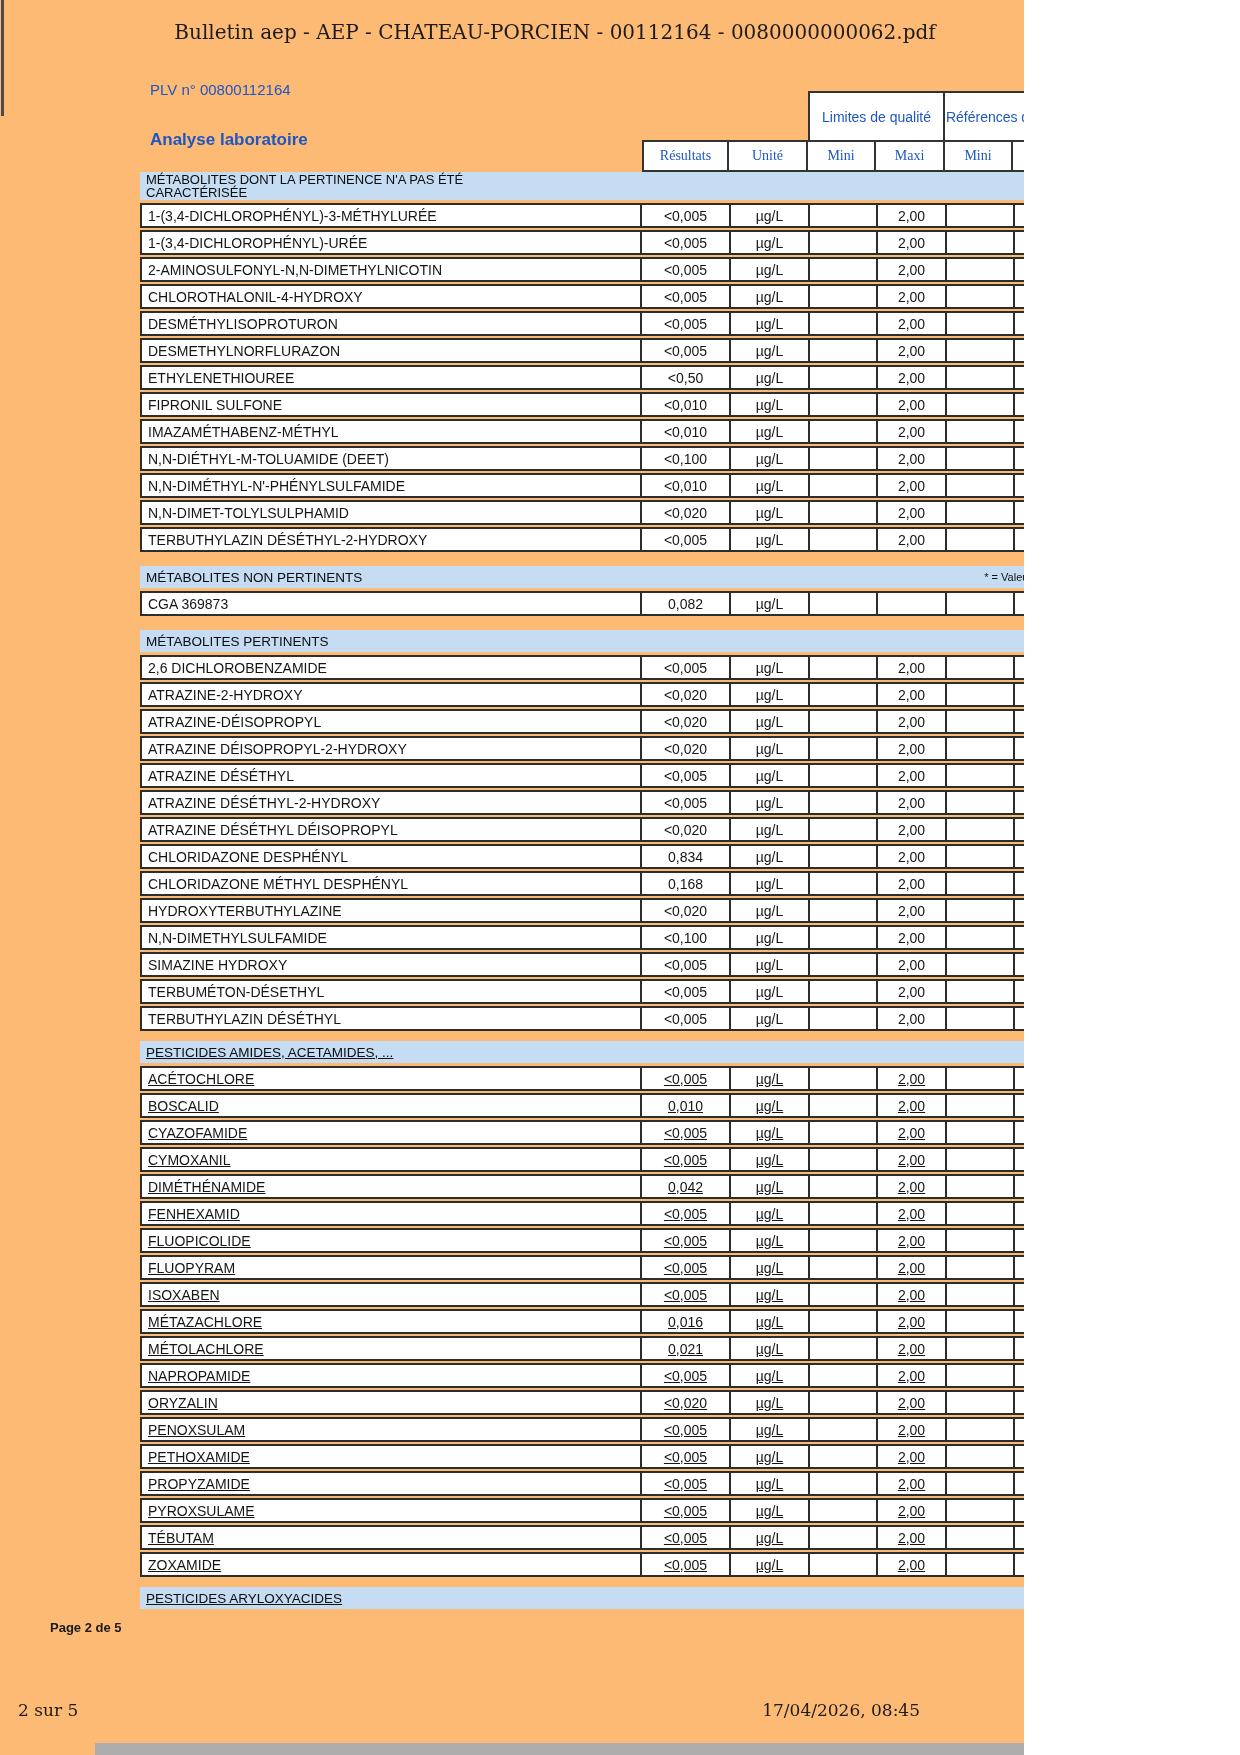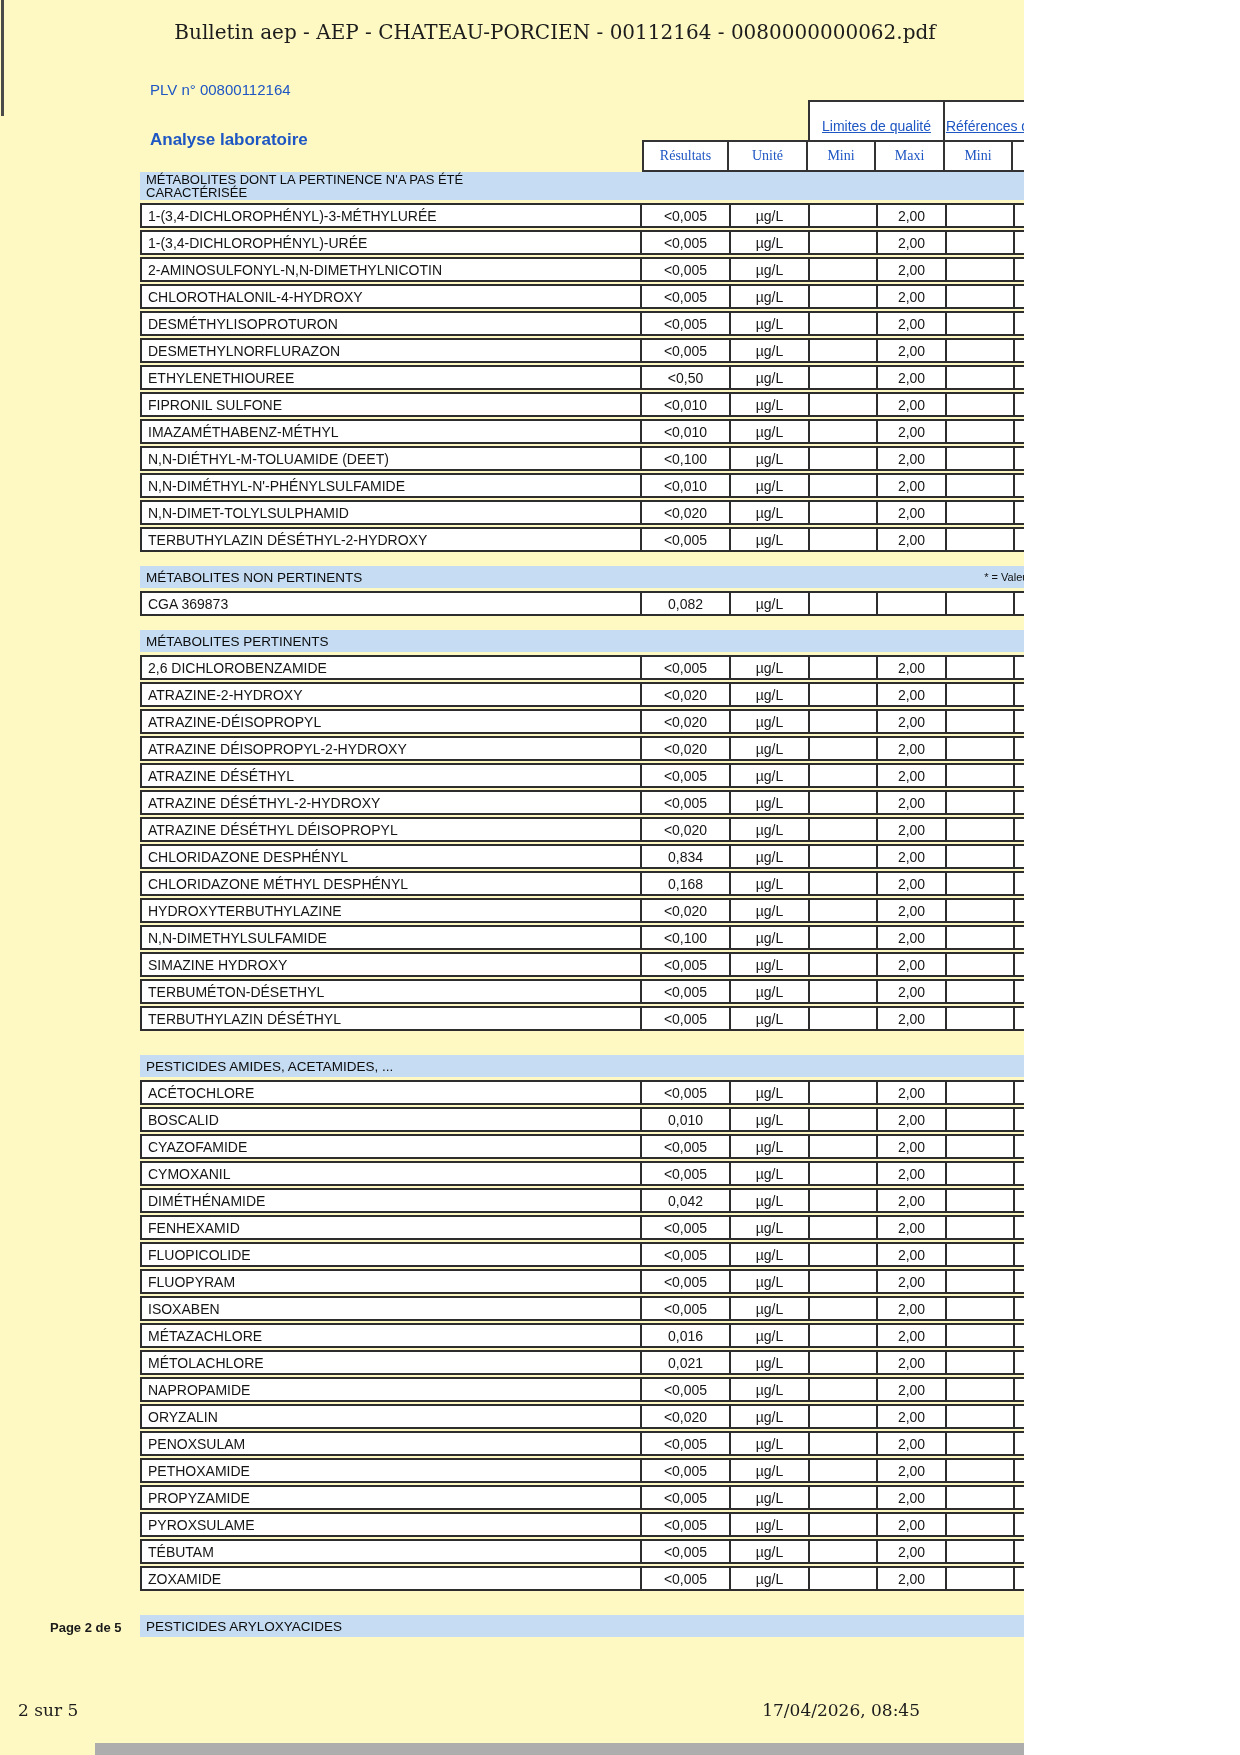--- a/index.html
+++ b/index.html
@@ -1,47 +1,47 @@
 <!DOCTYPE html>
 <html><head>
 <meta charset="utf-8">
 <style>
   html,body { margin:0; padding:0; background:#ffffff; }
   .page {
-    position:relative; width:1024px; height:1755px; background:#fef9c3;
+    position:relative; width:1024px; height:1755px; background:#fdba74;
     font-family:"Liberation Sans","DejaVu Sans",sans-serif; color:#151515; overflow:hidden;
   }
   .left-edge { position:absolute; left:1px; top:0; width:3px; height:116px; background:#4a4a4a; }
   .doc-title {
     position:absolute; top:20px; left:0; width:1110px; text-align:center;
     font-family:"DejaVu Serif","Liberation Serif",serif; font-size:20px; color:#1c1c1c;
   }
   .plv { position:absolute; left:150px; top:81px; font-size:15px; color:#1e56c3; }
   .analyse { position:absolute; left:150px; top:130px; font-size:17px; font-weight:bold; color:#1e56c3; }
 
   .gbox {
-    position:absolute; top:100px; height:53px; box-sizing:border-box;
+    position:absolute; top:91px; height:53px; box-sizing:border-box;
     border:2px solid #333; background:#fff; color:#1e56c3; font-size:14px; line-height:17px;
-    display:flex; align-items:center; justify-content:center; text-align:center;text-decoration:underline;
+    display:flex; align-items:center; justify-content:center; text-align:center;
   }
   #gbox-limites { left:808px; width:137px; }
   #gbox-refs    { left:943px; width:142px; }
 
   .hrow { position:absolute; left:642px; top:140px; display:flex; }
   .hcell {
     box-sizing:border-box; height:32px; background:#fff;
     border-top:2px solid #333; border-bottom:2px solid #333; border-right:2px solid #333;
     color:#1e56c3; font-size:14px; display:flex; align-items:center; justify-content:center;font-family:Liberation Serif, serif;
   }
   .hcell:first-child { border-left:2px solid #333; }
 
   #tbody { position:absolute; left:140px; top:172px; width:945px; }
   .section { margin-top:14px; }
   .section:first-child { margin-top:0; }
-  .section:nth-child(4), .section:nth-child(5) { margin-top:24px; }
+  .section:nth-child(4), .section:nth-child(5) { margin-top:10px;text-decoration:underline; }
 
   .secbar {
     box-sizing:border-box; width:945px; min-height:22px; background:#c5dcf3;
     display:flex; align-items:center; justify-content:space-between;
     padding:1px 4px 1px 6px; font-size:13.5px; color:#0c0c0c; margin-bottom:3px;
   }
   .secbar .sec-lines div { line-height:13px; font-size:13px; }
   .secbar .note { font-size:11px; color:#111; white-space:nowrap; }
 
   .trow {

